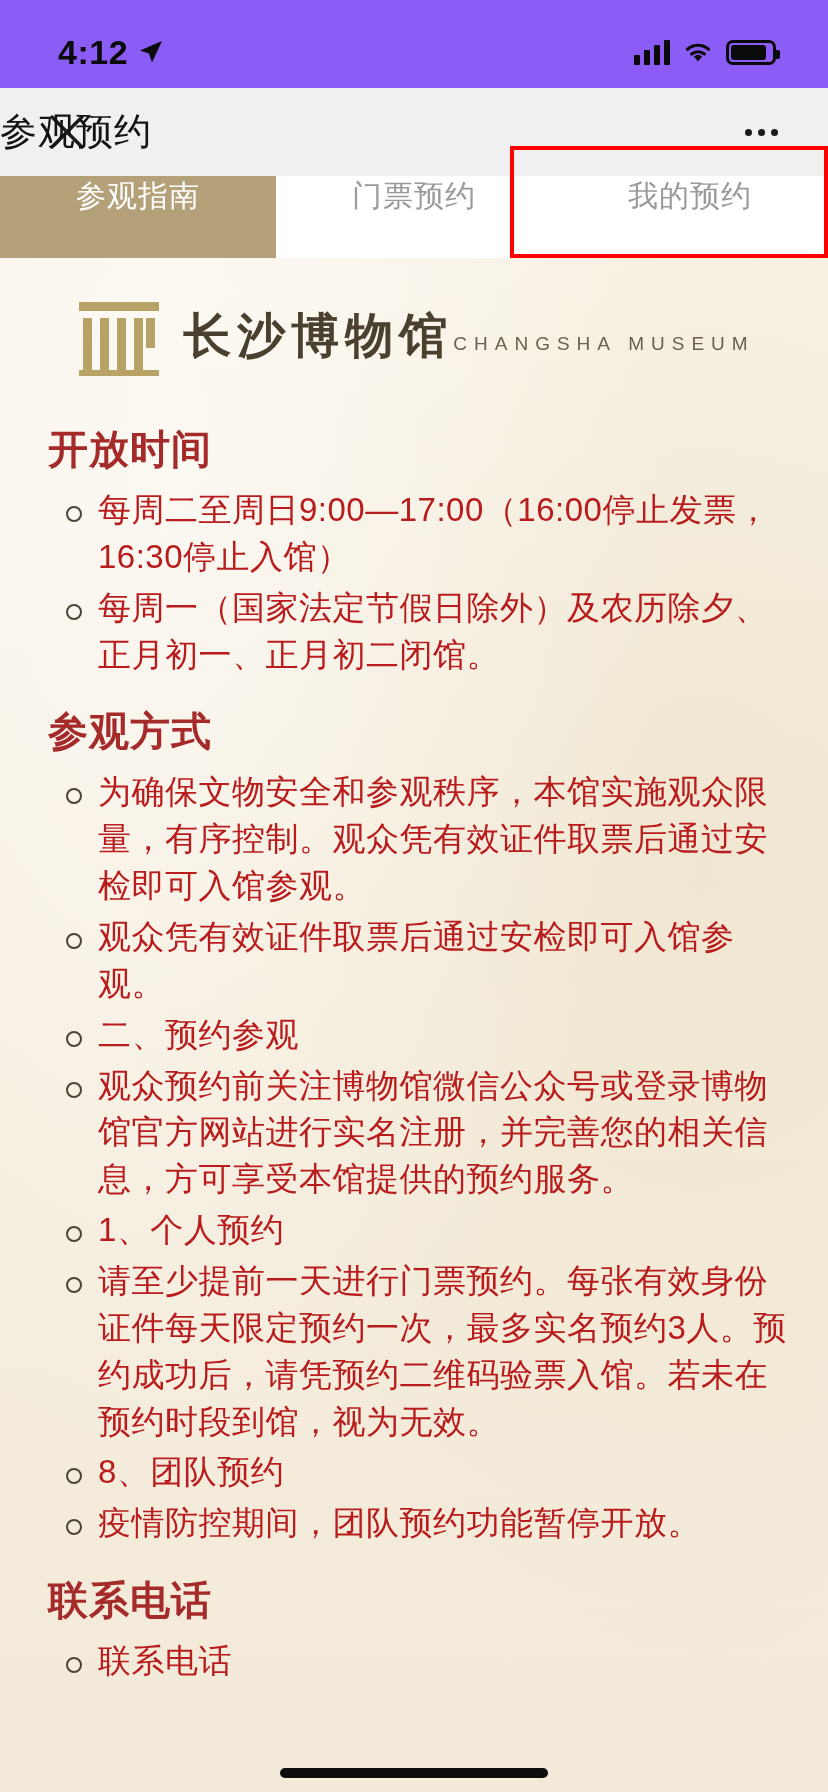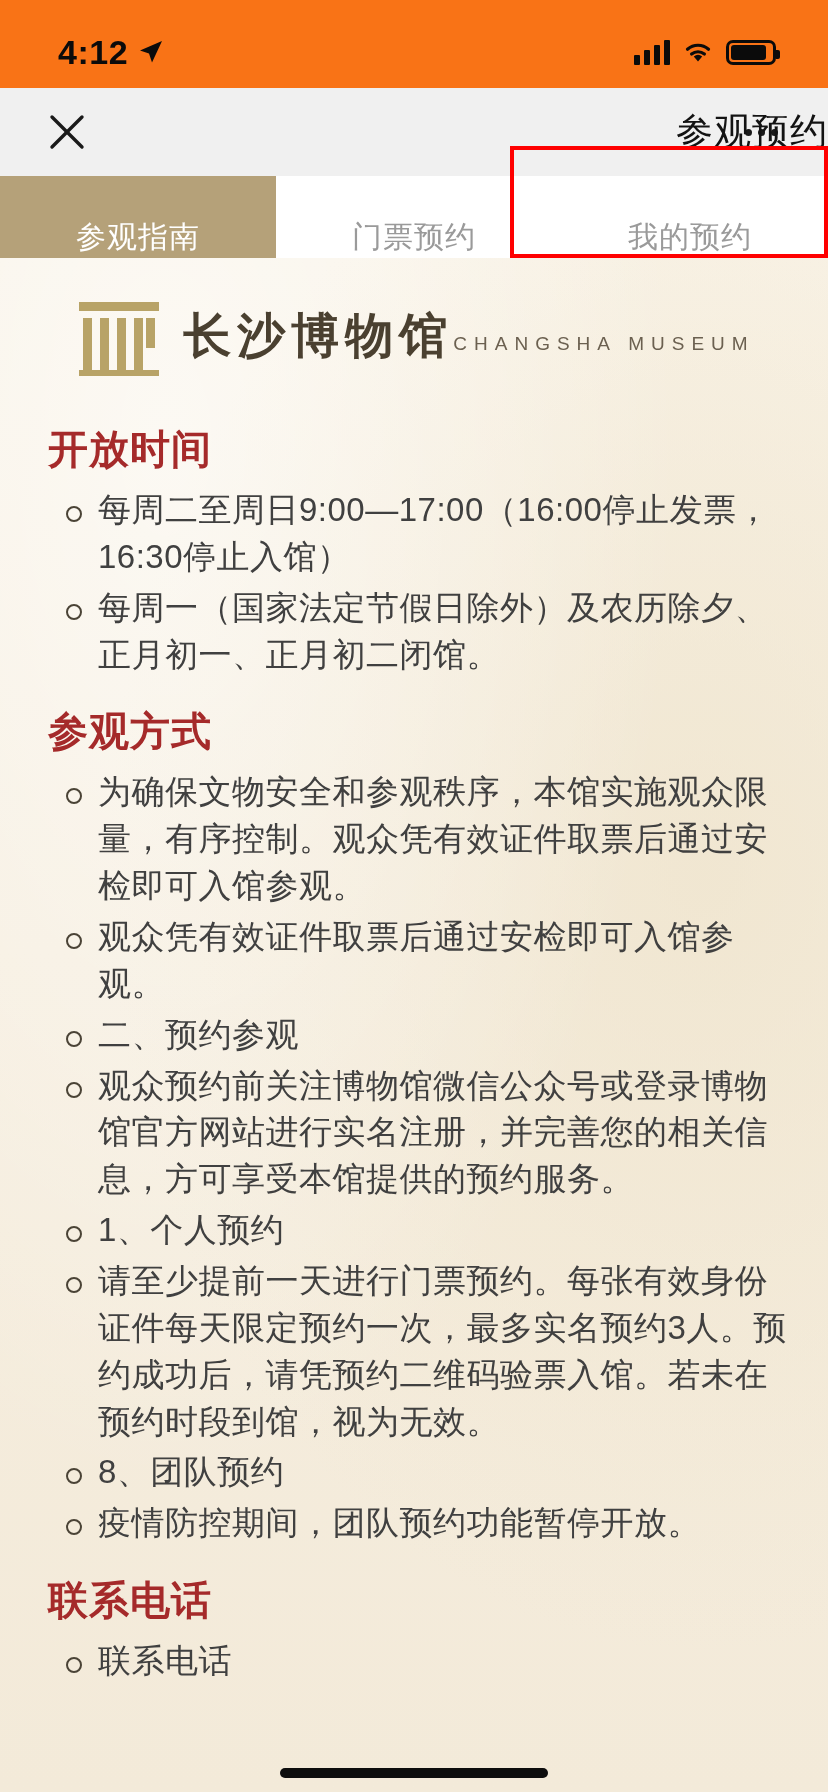--- a/index.html
+++ b/index.html
@@ -7,21 +7,21 @@
     width: 828px; height: 1792px;
     font-family: "Liberation Sans", sans-serif;
     background: #f6efe2;
     overflow: hidden;
   }
   body { position: relative; }
 
   
   .statusbar {
     height: 88px;
-    background: #f97316;
+    background: #8b5cf6;
     display: flex;
     align-items: center;
     justify-content: space-between;
     padding: 16px 52px 0 58px;
   }
   .sb-left { display: flex; align-items: center; gap: 10px; }
   .sb-time { font-size: 34px; font-weight: 600; color: #0b0b0b; letter-spacing: 0.5px; }
   .sb-loc { width: 26px; height: 26px; position: relative; }
   .sb-loc svg { display: block; }
   .sb-right { display: flex; align-items: center; gap: 12px; }
@@ -47,31 +47,31 @@
     height: 88px;
     background: #f0f0f0;
     display: flex;
     align-items: center;
     justify-content: space-between;
     padding: 0 44px;
     position: relative;
   }
   .nav-close { width: 46px; height: 46px; display: flex; align-items: center; justify-content: center; }
   .nav-title {
-    position: absolute; left: 0; right: 0; text-align: right;
+    position: absolute; left: 0; right: 0; text-align: left;
     font-size: 37px; color: #131313; font-weight: 500; letter-spacing: 1px;
     pointer-events: none;
   }
   .nav-more { width: 46px; height: 46px; display: flex; align-items: center; justify-content: center; gap: 6px; }
   .nav-more span { width: 7px; height: 7px; border-radius: 50%; background: #1a1a1a; display: block; }
 
   
   .tabs { display: flex; height: 82px; background: #ffffff; }
   .tab {
-    flex: 1; display: flex; align-items: flex-end; justify-content: center;
+    flex: 1; display: flex; align-items: flex-start; justify-content: center;
     font-size: 30px; color: #9a9a9a; letter-spacing: 1px; font-family: Liberation Serif, serif;
   }
   .tab.active { background: #b5a179; color: #ffffff; }
   .tabs-wrap { position: relative; }
   .hl-box {
     position: absolute;
     border: 4px solid #ff0000;
     pointer-events: none;
   }
 
@@ -116,21 +116,21 @@
     margin: 26px 0 10px 12px;
     letter-spacing: 1px;
     font-family: "DejaVu Sans", sans-serif;
   }
   ul.items { list-style: none; margin: 0 0 4px 0; padding: 0; }
   ul.items li {
     position: relative;
     padding-left: 62px;
     font-size: 33px;
     line-height: 1.42;
-    color: #404040;
+    color: #b91c1c;
     margin-bottom: 4px;
     letter-spacing: 0.5px;
   }
   ul.items li::before {
     content: "";
     position: absolute;
     left: 30px; top: 19px;
     width: 12px; height: 12px;
     border: 2px solid #4a4336;
     border-radius: 50%;

